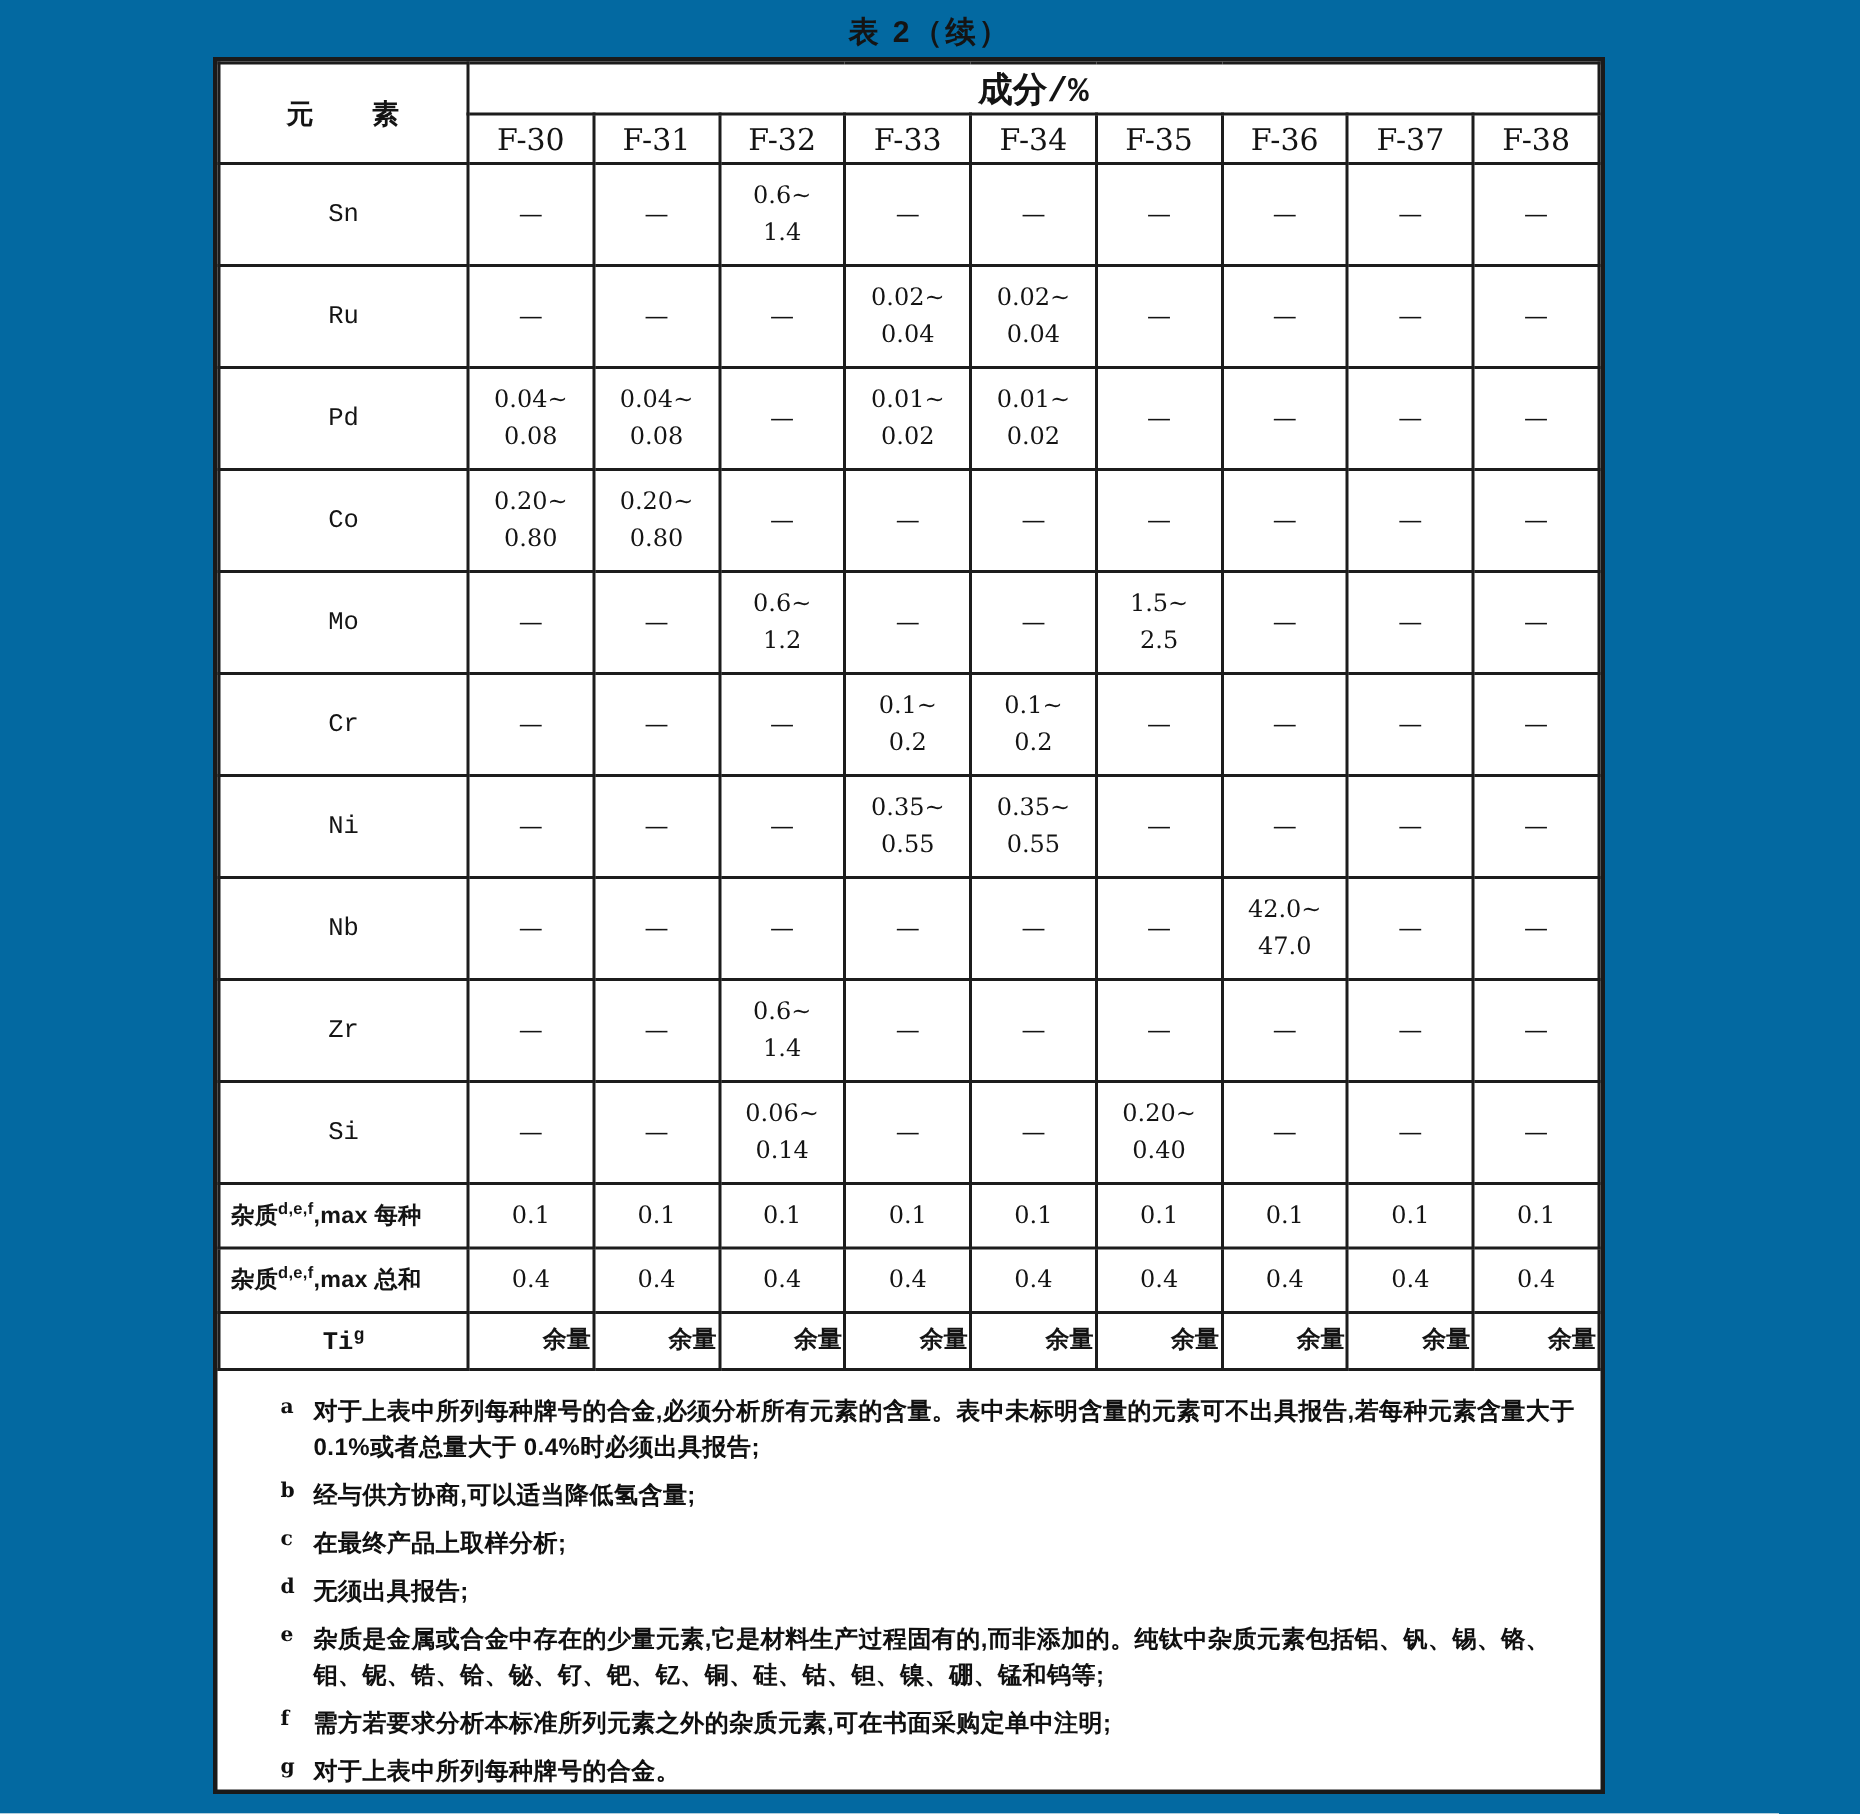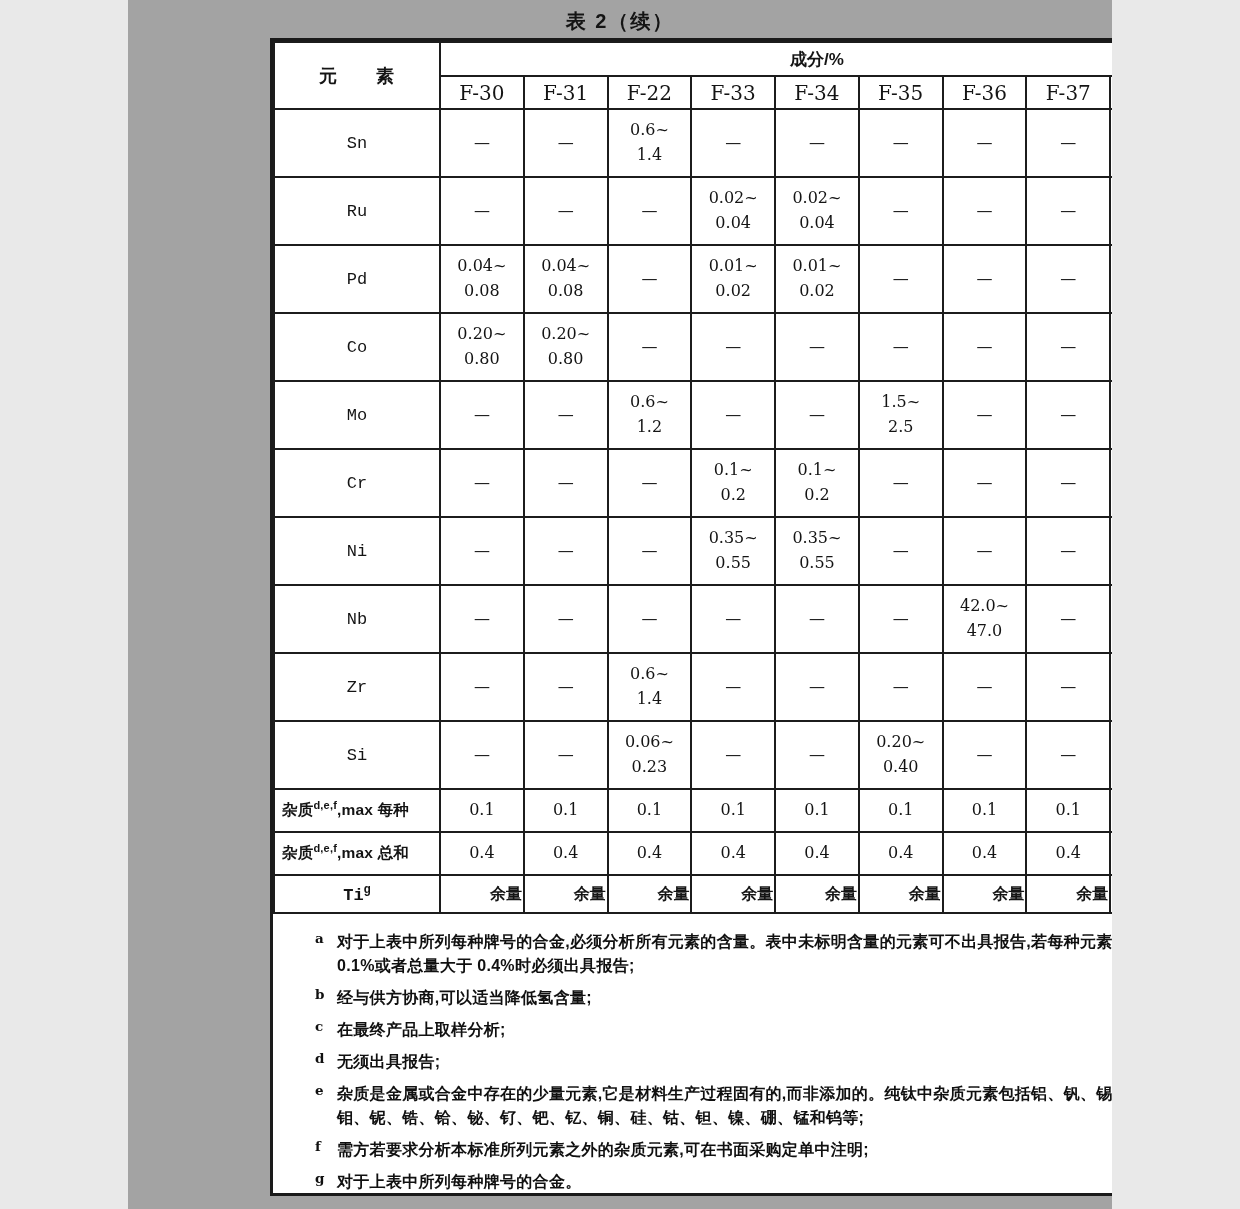--- a/index.html
+++ b/index.html
@@ -1,20 +1,20 @@
 <!DOCTYPE html>
 <html><head>
 <meta charset="utf-8">
 <style>
   * { margin:0; padding:0; box-sizing:border-box; }
   html,body { background:#e9e9e9; }
   body { font-family:"Liberation Serif", serif; color:#141414; }
   .sheet {
-    position:relative; width:984px; height:1209px;
-    background:#a3a3a3; overflow:hidden; margin:0 auto;
+    position:relative; width:1240px; height:1209px;
+    background:#0369a1; overflow:hidden; margin:0 auto;
   }
   .doc-title {
     position:absolute; top:8px; left:0; width:100%;
     text-align:center; font-size:20px; font-weight:bold;
     letter-spacing:2px; font-family:"Liberation Sans", sans-serif;
   }
   .doc-box {
     position:absolute; top:38px; left:142px; width:928px; height:1158px;
     border:3px solid #1a1a1a; background:#fff;
   }
@@ -23,22 +23,22 @@
   }
   .comp-table th, .comp-table td {
     border:2px solid #1c1c1c; text-align:center; vertical-align:middle;
     overflow:hidden;
   }
   .element-hdr {
     font-family:"Liberation Sans", sans-serif;
     font-weight:bold; font-size:18px; letter-spacing:1px;
   }
   .composition-hdr {
-    height:34px; font-family:Liberation Sans, sans-serif;
-    font-weight:bold; font-size:17px;
+    height:34px; font-family:Liberation Mono, monospace;
+    font-weight:bold; font-size:23px;
   }
   .grade-th {
     height:33px; font-weight:normal; font-size:20px;
     font-family:"DejaVu Serif", serif; border-bottom:3px solid #1c1c1c;
   }
   .row-element td { height:68px; }
   .row-impurity td { height:43px;margin-left:46px; }
   .row-ti td { height:38px;margin-top:21px; }
   .value-cell {
     font-family:"DejaVu Serif", serif; font-size:16px;
@@ -83,21 +83,21 @@
         <col span="9">
       </colgroup>
       <thead>
         <tr>
           <th class="element-hdr" rowspan="2">元　　素</th>
           <th class="composition-hdr" colspan="9">成分/%</th>
         </tr>
         <tr id="grade-row">
             <th class="grade-th">F-30</th>
             <th class="grade-th">F-31</th>
-            <th class="grade-th">F-22</th>
+            <th class="grade-th">F-32</th>
             <th class="grade-th">F-33</th>
             <th class="grade-th">F-34</th>
             <th class="grade-th">F-35</th>
             <th class="grade-th">F-36</th>
             <th class="grade-th">F-37</th>
             <th class="grade-th">F-38</th>
           </tr>
       </thead>
       <tbody id="table-body">
           <tr class="row-element">
@@ -223,21 +223,21 @@
             <td class="value-cell">—</td>
             <td class="value-cell">—</td>
             <td class="value-cell">—</td>
             <td class="value-cell">—</td>
           </tr>
           <tr class="row-element">
             <td class="label-cell"><span>Si</span></td>
             <td class="value-cell">—</td>
             <td class="value-cell">—</td>
             <td class="value-cell">0.06~
-0.23</td>
+0.14</td>
             <td class="value-cell">—</td>
             <td class="value-cell">—</td>
             <td class="value-cell">0.20~
 0.40</td>
             <td class="value-cell">—</td>
             <td class="value-cell">—</td>
             <td class="value-cell">—</td>
           </tr>
           <tr class="row-impurity">
             <td class="label-cell"><span>杂质</span><sup>d,e,f</sup><span>,max 每种</span></td>

